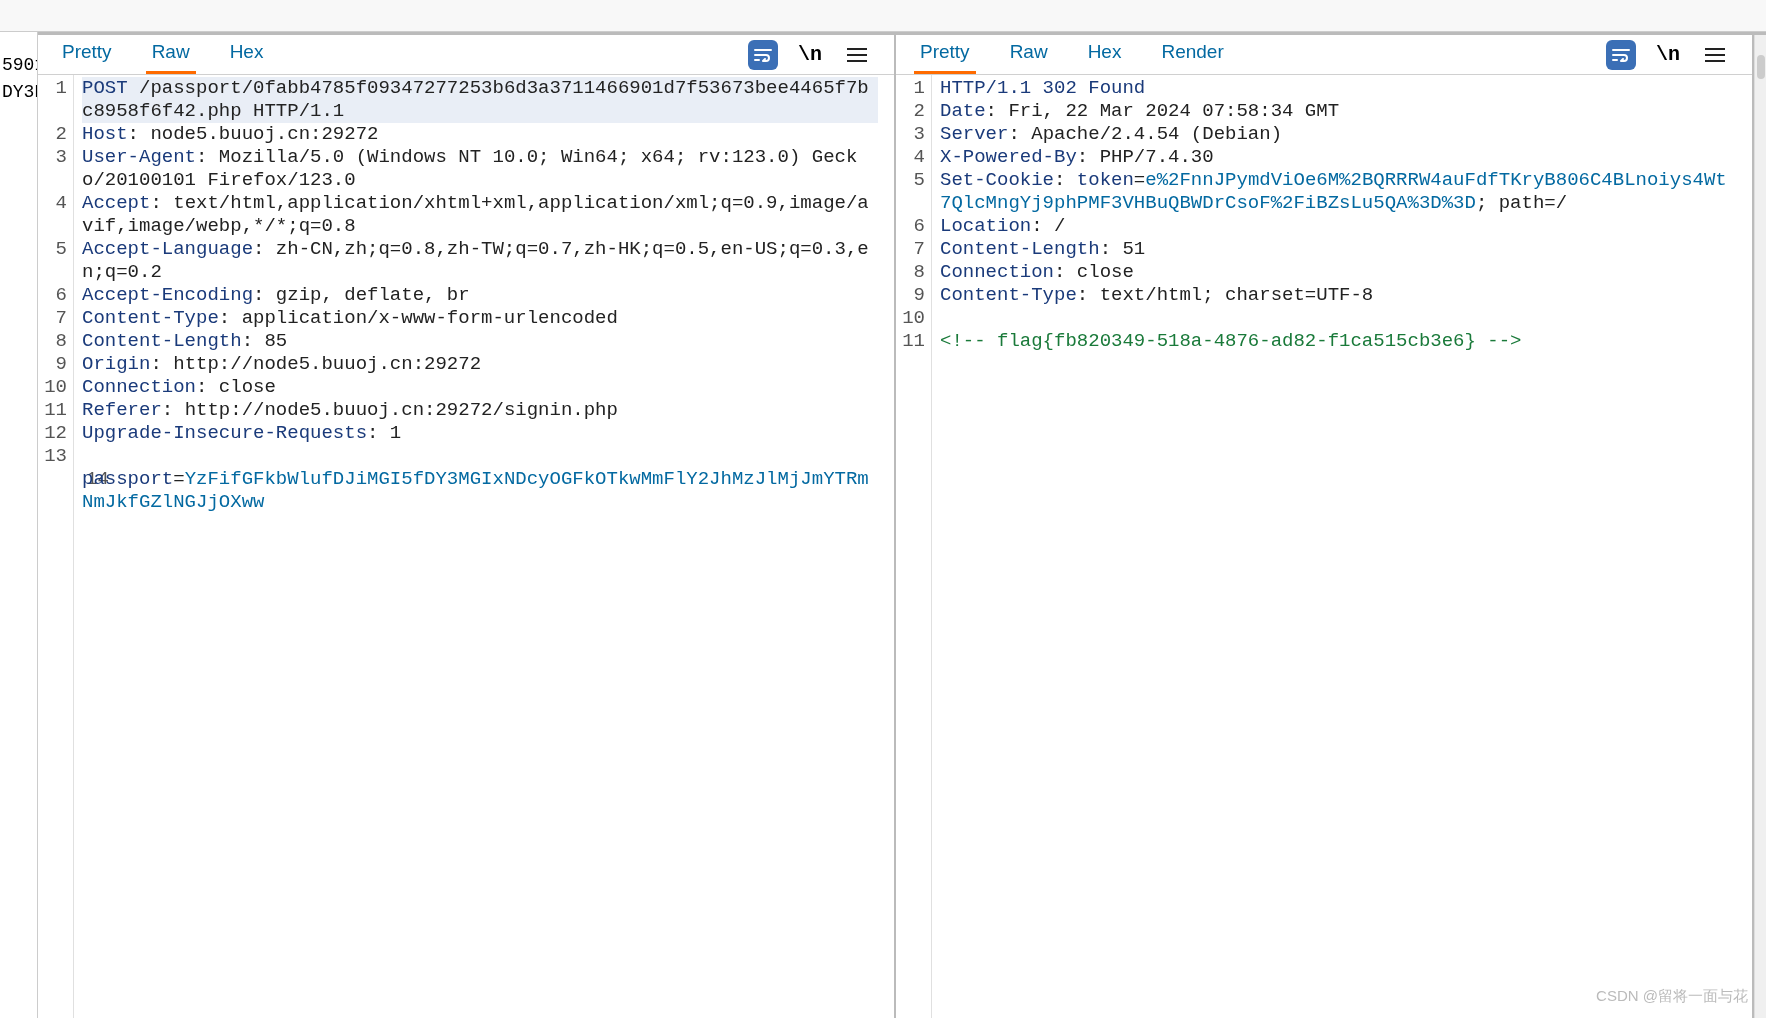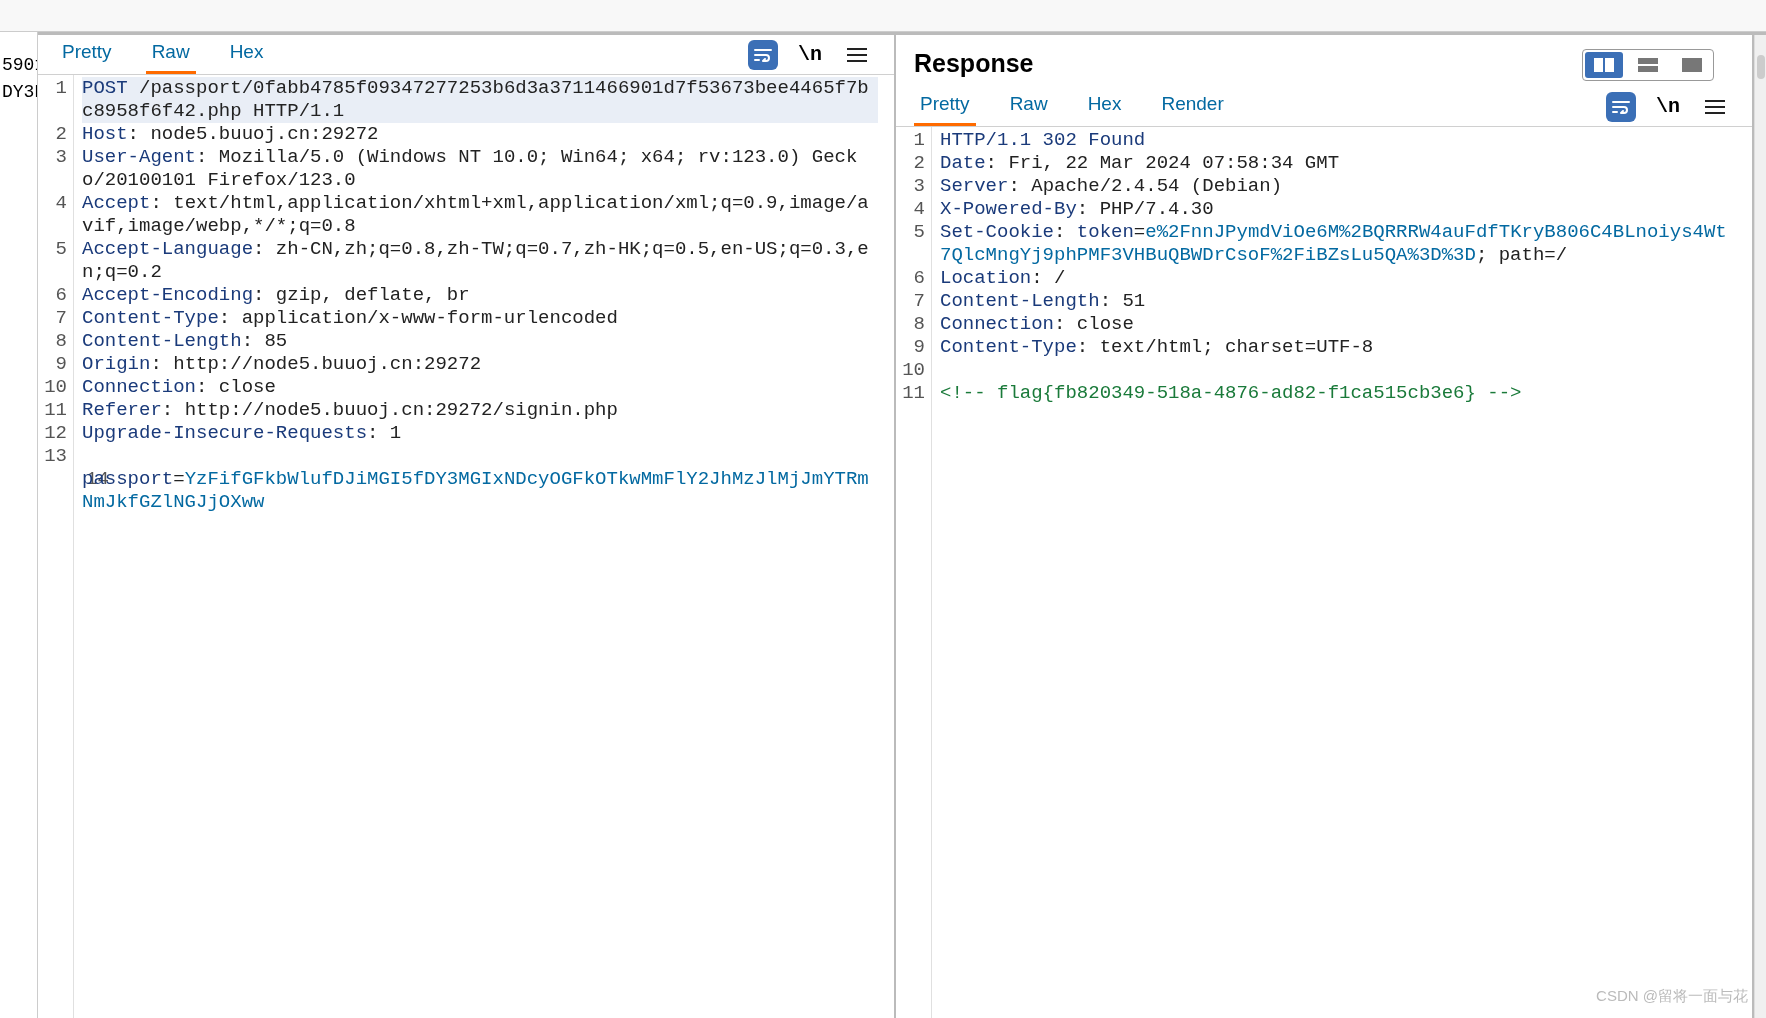--- a/index.html
+++ b/index.html
@@ -92,42 +92,20 @@
               <div class="line" style="height: 23px;">11</div>
               <div class="line" style="height: 23px;">12</div>
               <div class="line" style="height: 23px;">13</div>
               <div class="line" style="height: 46px; margin-left: 48px;">14</div>
             </div>
           <div class="code" id="req-code"><div class="line line1"><span class="hk">POST </span><span class="hv">/passport/0fabb4785f09347277253b6d3a3711466901d7f53673bee4465f7bc8958f6f42.php HTTP/1.1</span></div><div class="line"><span class="hk">Host</span><span class="hv">: node5.buuoj.cn:29272</span></div><div class="line"><span class="hk">User-Agent</span><span class="hv">: Mozilla/5.0 (Windows NT 10.0; Win64; x64; rv:123.0) Gecko/20100101 Firefox/123.0</span></div><div class="line"><span class="hk">Accept</span><span class="hv">: text/html,application/xhtml+xml,application/xml;q=0.9,image/avif,image/webp,*/*;q=0.8</span></div><div class="line"><span class="hk">Accept-Language</span><span class="hv">: zh-CN,zh;q=0.8,zh-TW;q=0.7,zh-HK;q=0.5,en-US;q=0.3,en;q=0.2</span></div><div class="line"><span class="hk">Accept-Encoding</span><span class="hv">: gzip, deflate, br</span></div><div class="line"><span class="hk">Content-Type</span><span class="hv">: application/x-www-form-urlencoded</span></div><div class="line"><span class="hk">Content-Length</span><span class="hv">: 85</span></div><div class="line"><span class="hk">Origin</span><span class="hv">: http://node5.buuoj.cn:29272</span></div><div class="line"><span class="hk">Connection</span><span class="hv">: close</span></div><div class="line"><span class="hk">Referer</span><span class="hv">: http://node5.buuoj.cn:29272/signin.php</span></div><div class="line"><span class="hk">Upgrade-Insecure-Requests</span><span class="hv">: 1</span></div><div class="line">&nbsp;</div><div class="line"><span class="hk">passport</span><span class="hv">=</span><span class="rv">YzFifGFkbWlufDJiMGI5fDY3MGIxNDcyOGFkOTkwMmFlY2JhMzJlMjJmYTRmNmJkfGZlNGJjOXww</span></div></div>
         </div>
       </div>
 
       <div class="pane response-pane">
-        <div class="pane-header">
-          <div class="pane-title">Response</div>
-          <div class="layout-toggles">
-            <div class="layout-btn active">
-                <svg width="20" height="14">
-                  <rect x="0" y="0" width="9" height="14" fill="#fff"></rect>
-                  <rect x="11" y="0" width="9" height="14" fill="#fff"></rect>
-                </svg>
-              </div>
-            <div class="layout-btn">
-                <svg width="20" height="14">
-                  <rect x="0" y="0" width="20" height="6" fill="#777"></rect>
-                  <rect x="0" y="8" width="20" height="6" fill="#777"></rect>
-                </svg>
-              </div>
-            <div class="layout-btn">
-                <svg width="20" height="14">
-                  <rect x="0" y="0" width="20" height="14" fill="#777"></rect>
-                </svg>
-              </div>
-          </div>
-        </div>
         <div class="tabbar">
           <div class="tabs" id="res-tabs">
               <div class="tab active">Pretty</div>
               <div class="tab">Raw</div>
               <div class="tab">Hex</div>
               <div class="tab">Render</div>
             </div>
           <div class="tab-actions">
             <div class="icon-btn primary">
               <svg width="18" height="14" viewBox="0 0 18 14">

